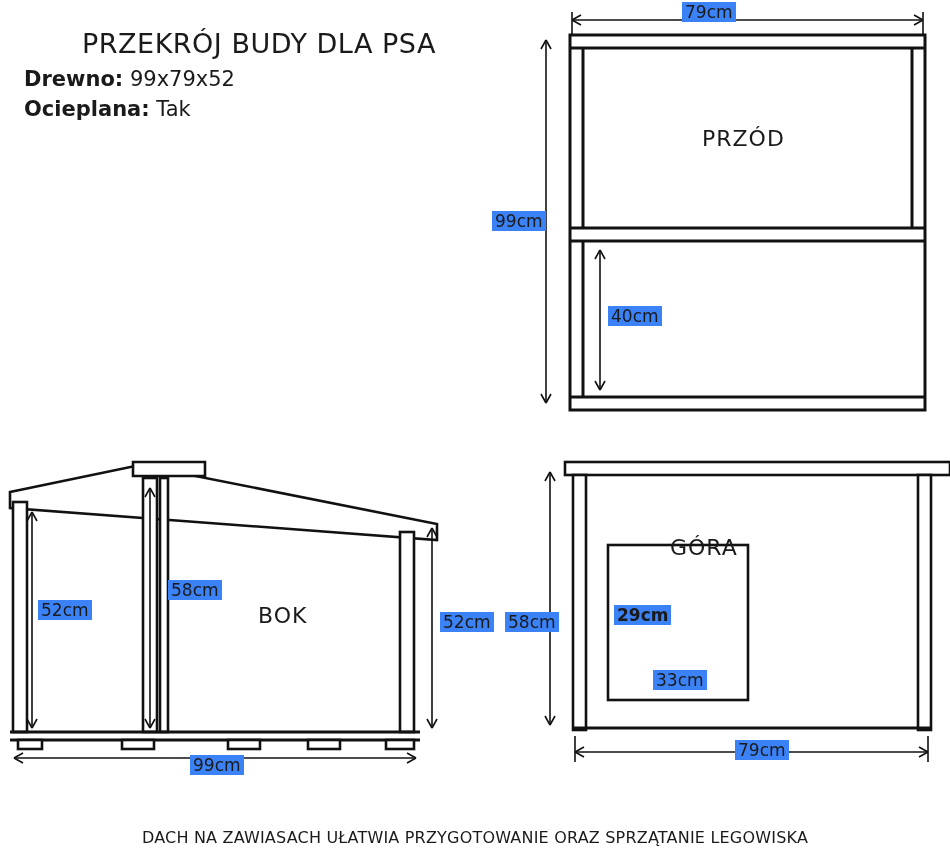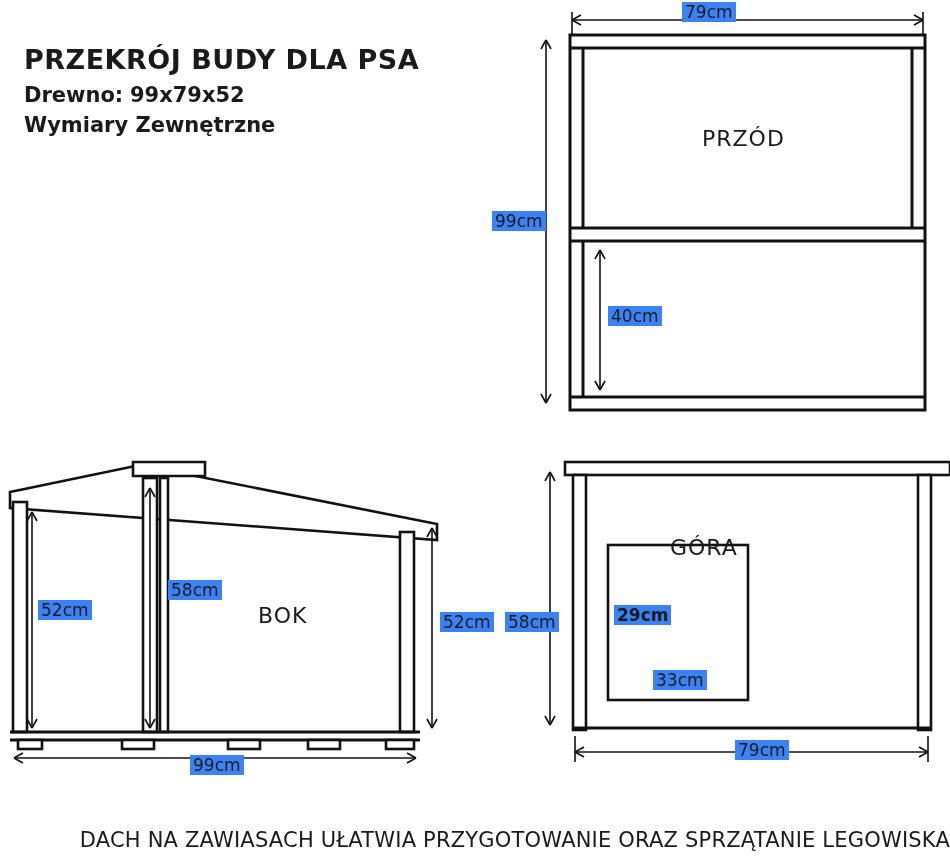--- a/index.html
+++ b/index.html
@@ -23,44 +23,45 @@
   }
   
   .spec {
     position: absolute;
     left: 24px;
     top: 28px;
     width: 470px;
   }
   .spec-title {
     font-size: 27px;
-    font-weight: bold;
+    font-weight: normal;
     letter-spacing: 0.5px;
-    margin: 16px 0 6px 0;
-    white-space: nowrap;
+    margin: 0 0 6px 0;
+    white-space: nowrap;
+    text-align: center;
   }
   .spec-row {
     font-size: 21px;
     line-height: 1.42;
     white-space: nowrap;
   }
   .spec-row .k {
     font-weight: bold;
   }
   .spec-row .v {
-    font-weight: bold;
+    font-weight: normal;
   }
   
   .footer-note {
     position: absolute;
     left: 0;
     top: 828px;
     width: 950px;
-    text-align: right;
-    font-size: 21px;
+    text-align: center;
+    font-size: 16px;
     letter-spacing: 0.2px;
     white-space: nowrap;
   }
   
   .view {
     position: absolute;
   }
   .view-label {
     position: absolute;
     font-size: 22px;
@@ -88,22 +89,22 @@
 
 <div class="stage">
 
   <div class="spec">
     <div class="spec-title">PRZEKRÓJ BUDY DLA PSA</div>
     <div class="spec-row">
       <span class="k">Drewno:</span>
       <span class="v">99x79x52</span>
     </div>
     <div class="spec-row">
-      <span class="k">Wymiary Zewnętrzne</span>
-      <span class="v"></span>
+      <span class="k">Ocieplana:</span>
+      <span class="v">Tak</span>
     </div>
   </div>
 
   <div class="view" style="left:480px; top:0px; width:470px; height:430px;">
     <svg width="470" height="430" viewBox="0 0 470 430">
 
       <rect class="ln thick" x="90" y="35" width="355" height="375"></rect>
 
       <line class="ln thick" x1="90" y1="48" x2="445" y2="48"></line>
       <line class="ln thick" x1="90" y1="228" x2="445" y2="228"></line>

